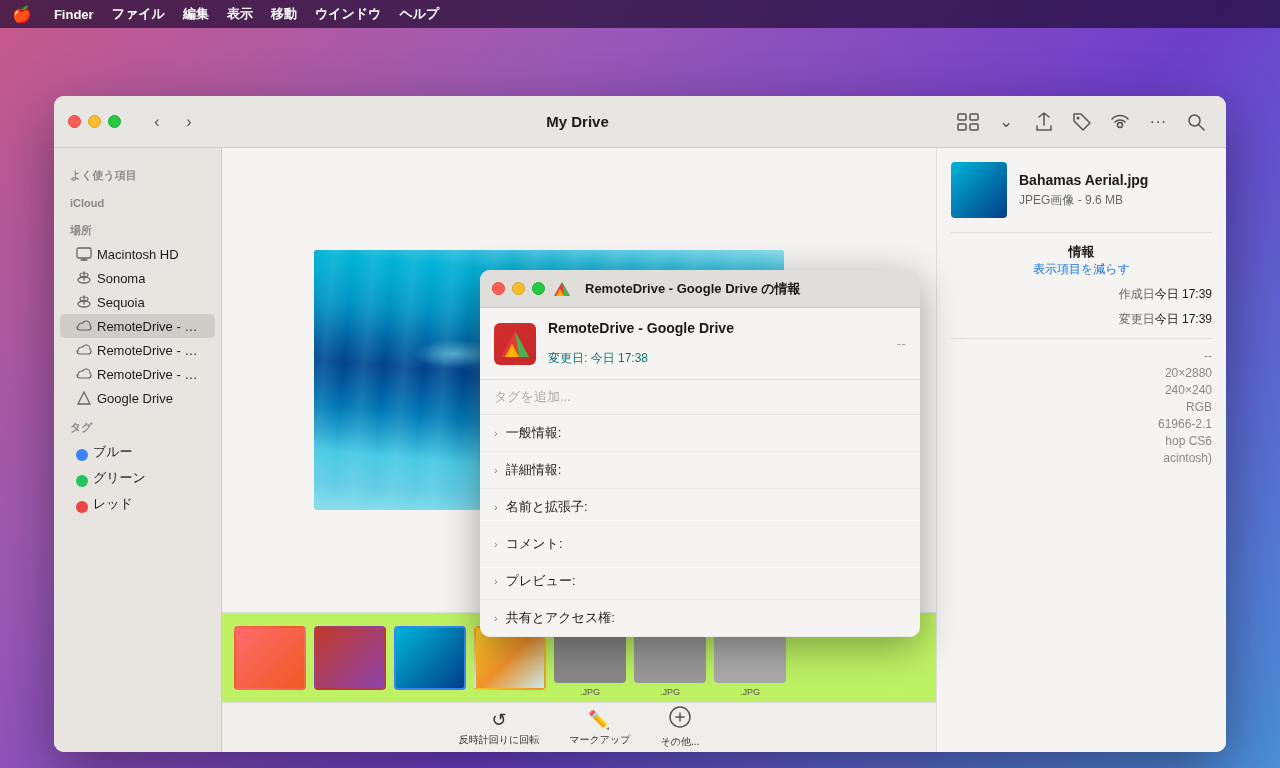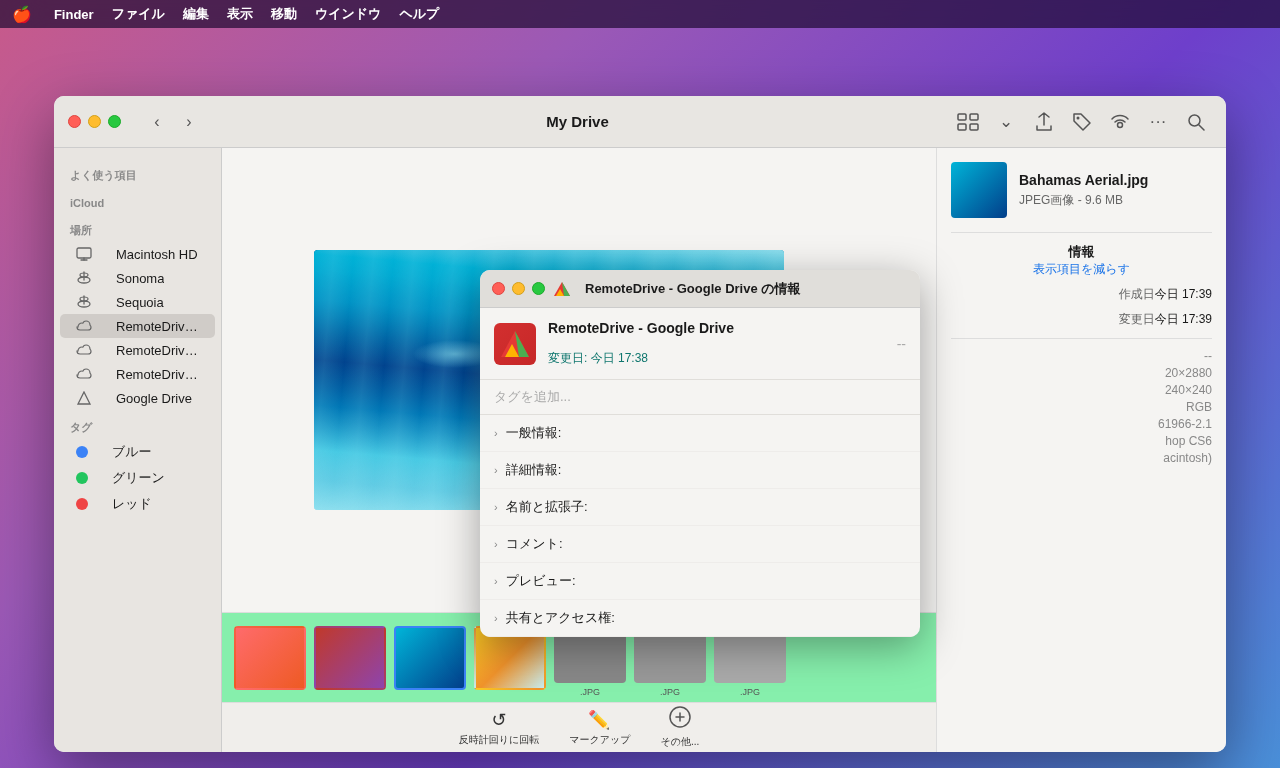--- a/index.html
+++ b/index.html
@@ -142,23 +142,23 @@
     }
     .sidebar-section-header {
       font-size: 11px;
       font-weight: 600;
       color: #888;
       padding: 10px 16px 4px;
       text-transform: none;
     }
     .sidebar-item {
       display: flex;
-      align-items: center;
+      align-items: flex-end;
       padding: 4px 16px;
-      gap: 24px;
+      gap: 5px;
       cursor: pointer;
       border-radius: 5px;
       margin: 0 6px;
       font-size: 13px;
       color: #1a1a1a;
     }
     .sidebar-item.active { background: #d0ccc8; }
     .sidebar-icon {
       width: 16px;
       height: 16px;
@@ -247,21 +247,21 @@
       background: rgba(0,0,0,0.5);
       color: white;
       padding: 4px 10px;
       border-radius: 14px;
       font-size: 12px;
     }
 
     
     .thumbnail-strip {
       height: 90px;
-      background: #86efac;
+      background: #bef264;
       border-top: 1px solid #ddd;
       display: flex;
       align-items: center;
       padding: 8px 12px;
       gap: 8px;
       overflow-x: auto;
     }
     .thumbnail {
       width: 72px;
       height: 64px;

